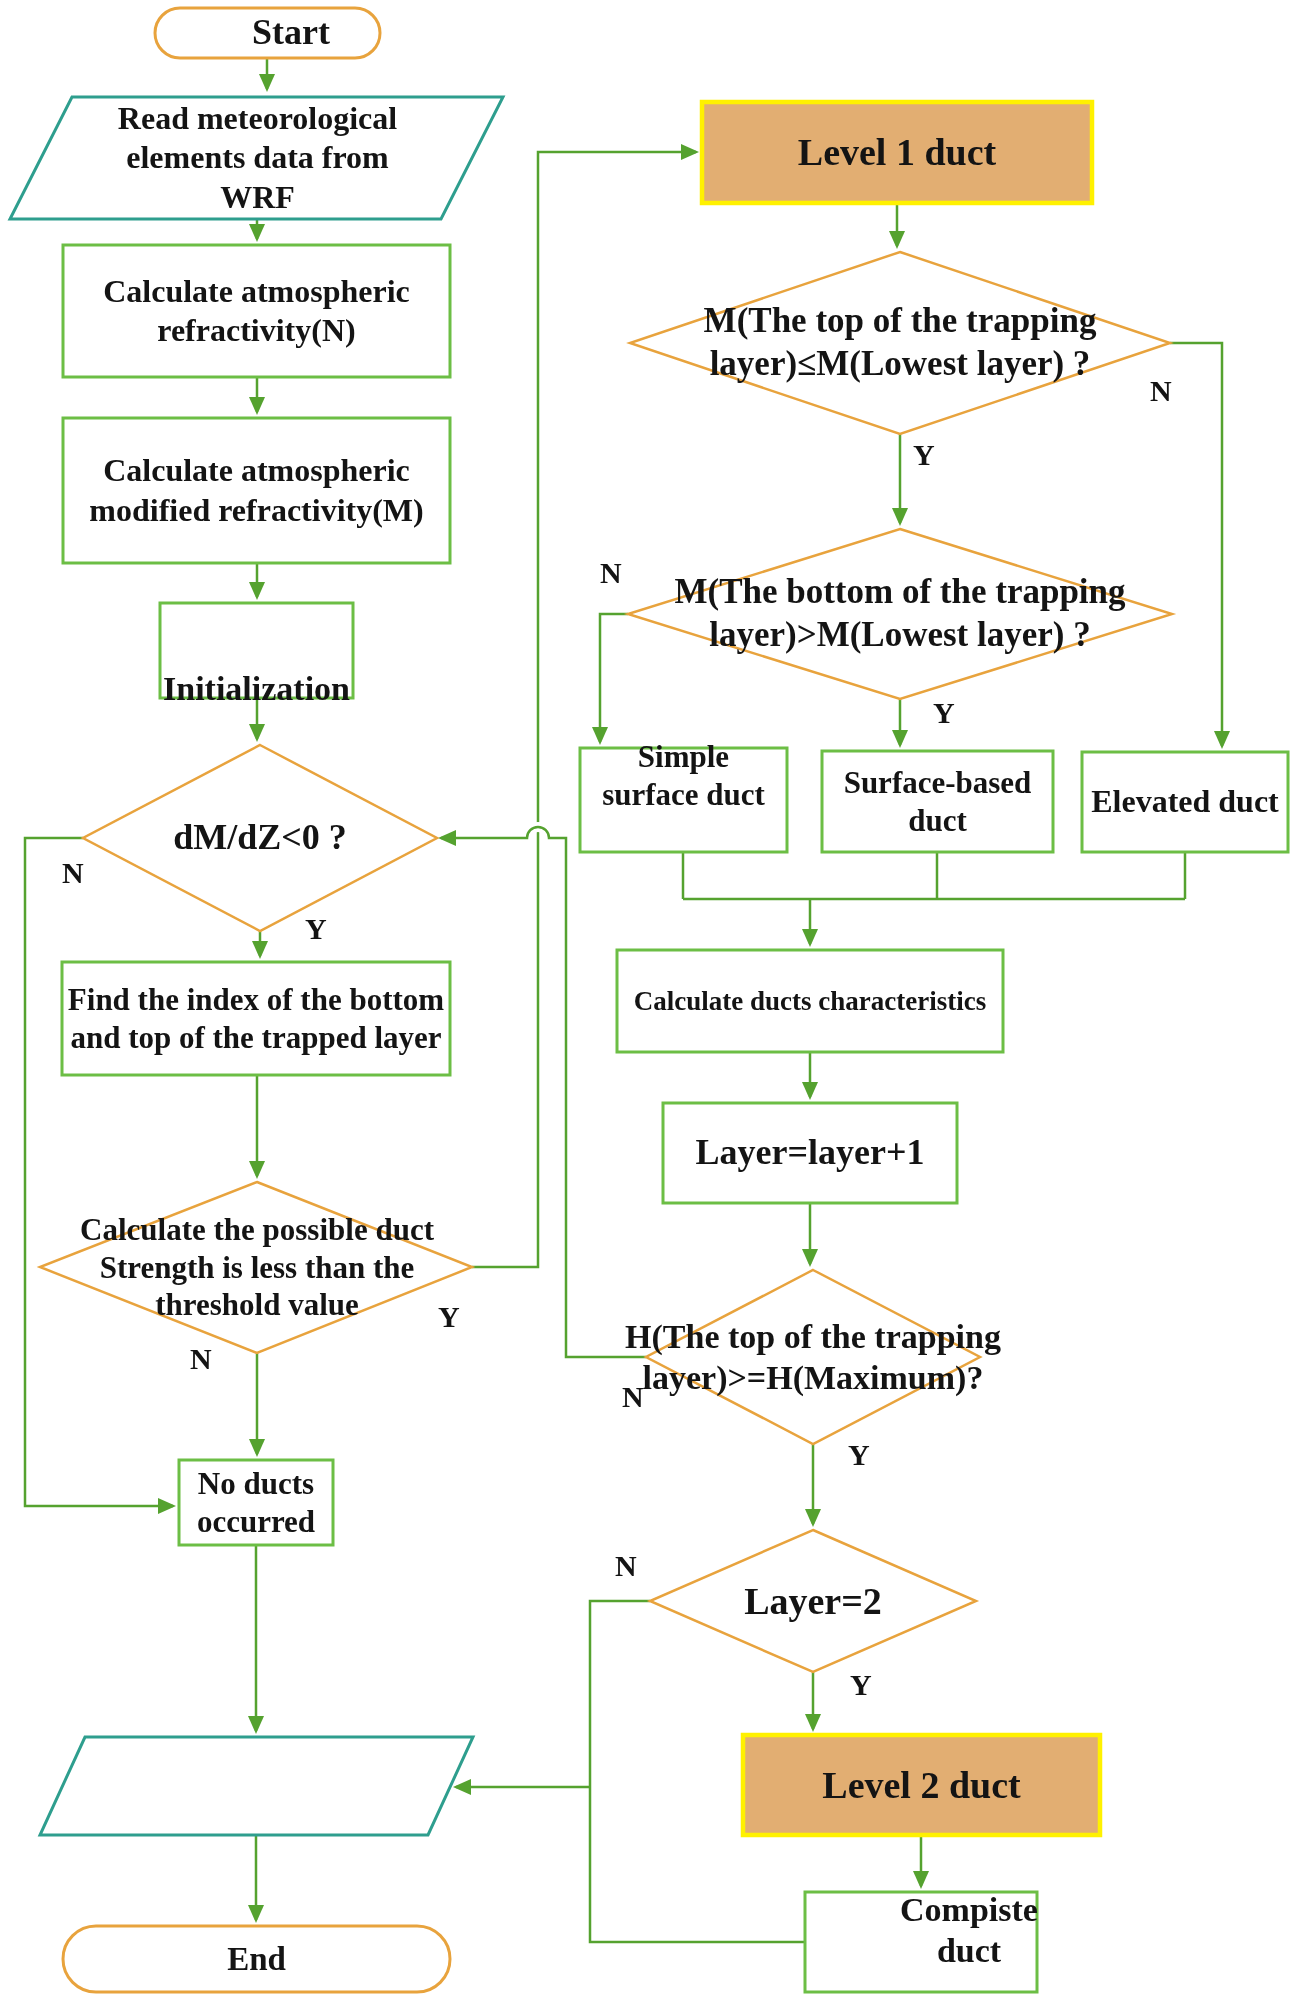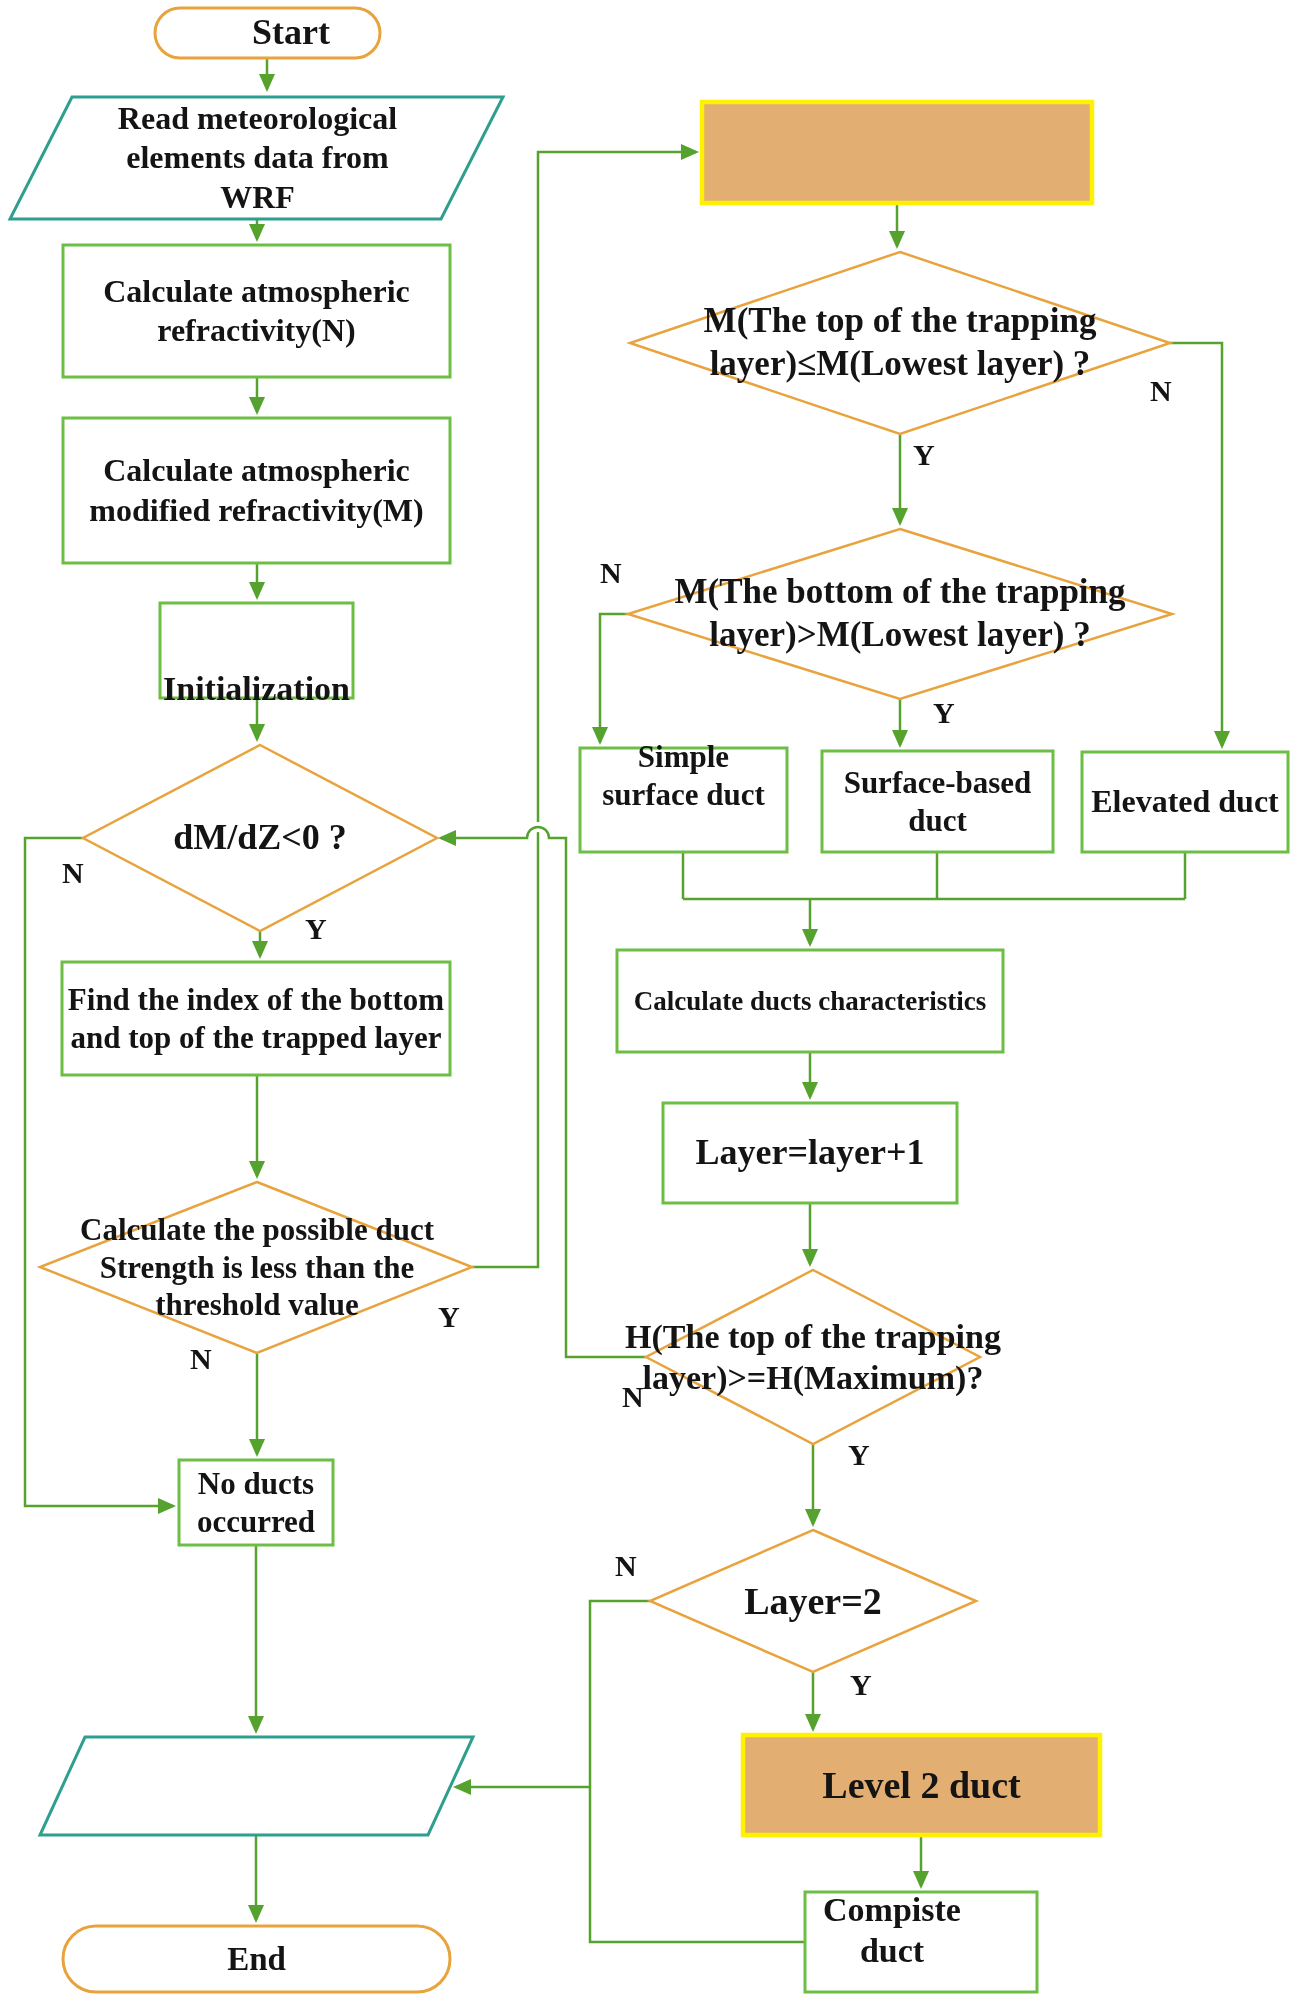--- a/index.html
+++ b/index.html
@@ -104,36 +104,37 @@
 <div class="lbl" style="left:110px;top:745px;width:300px;height:186px;font-size:36px;">dM/dZ&lt;0 ?</div>
 <div class="lbl" style="left:41px;top:962px;width:430px;height:113px;font-size:31px;">Find the index of the bottom
 and top of the trapped layer</div>
 <div class="lbl" style="left:42px;top:1182px;width:430px;height:171px;font-size:31px;">Calculate the possible duct
 Strength is less than the
 threshold value</div>
 <div class="lbl" style="left:179px;top:1460px;width:154px;height:85px;font-size:31px;">No ducts
 occurred</div>
 <div class="lbl" style="left:63px;top:1926px;width:387px;height:66px;font-size:33px;">End</div>
 
+<div class="lbl" style="left:702px;top:102px;width:390px;height:101px;font-size:38px;">Level 1 duct</div>
 <div class="lbl" style="left:630px;top:252px;width:540px;height:182px;font-size:35px;">M(The top of the trapping
 layer)≤M(Lowest layer) ?</div>
 <div class="lbl" style="left:615px;top:529px;width:570px;height:170px;font-size:35px;">M(The bottom of the trapping
 layer)&gt;M(Lowest layer) ?</div>
 <div class="lbl" style="left:580px;top:724px;width:207px;height:104px;font-size:31px;">Simple
 surface duct</div>
 <div class="lbl" style="left:822px;top:751px;width:231px;height:101px;font-size:31px;">Surface-based
 duct</div>
 <div class="lbl" style="left:1082px;top:752px;width:206px;height:100px;font-size:32px;">Elevated duct</div>
 <div class="lbl" style="left:605px;top:950px;width:410px;height:102px;font-size:27px;">Calculate ducts characteristics</div>
 <div class="lbl" style="left:663px;top:1103px;width:294px;height:100px;font-size:36px;border-radius:13px;">Layer=layer+1</div>
 <div class="lbl" style="left:565px;top:1270px;width:496px;height:174px;font-size:34px;">H(The top of the trapping
 layer)&gt;=H(Maximum)?</div>
 <div class="lbl" style="left:650px;top:1530px;width:326px;height:142px;font-size:38px;">Layer=2</div>
 <div class="lbl" style="left:743px;top:1735px;width:357px;height:100px;font-size:38px;">Level 2 duct</div>
-<div class="lbl" style="left:776px;top:1892px;width:232px;height:76px;font-size:34px;">Compiste
+<div class="lbl" style="left:853px;top:1892px;width:232px;height:76px;font-size:34px;">Compiste
 duct</div>
 
 <div class="yn" style="left:62px;top:856px;">N</div>
 <div class="yn" style="left:305px;top:912px;">Y</div>
 <div class="yn" style="left:190px;top:1342px;">N</div>
 <div class="yn" style="left:438px;top:1300px;">Y</div>
 <div class="yn" style="left:913px;top:438px;">Y</div>
 <div class="yn" style="left:1150px;top:374px;">N</div>
 <div class="yn" style="left:600px;top:556px;">N</div>
 <div class="yn" style="left:933px;top:696px;">Y</div>

